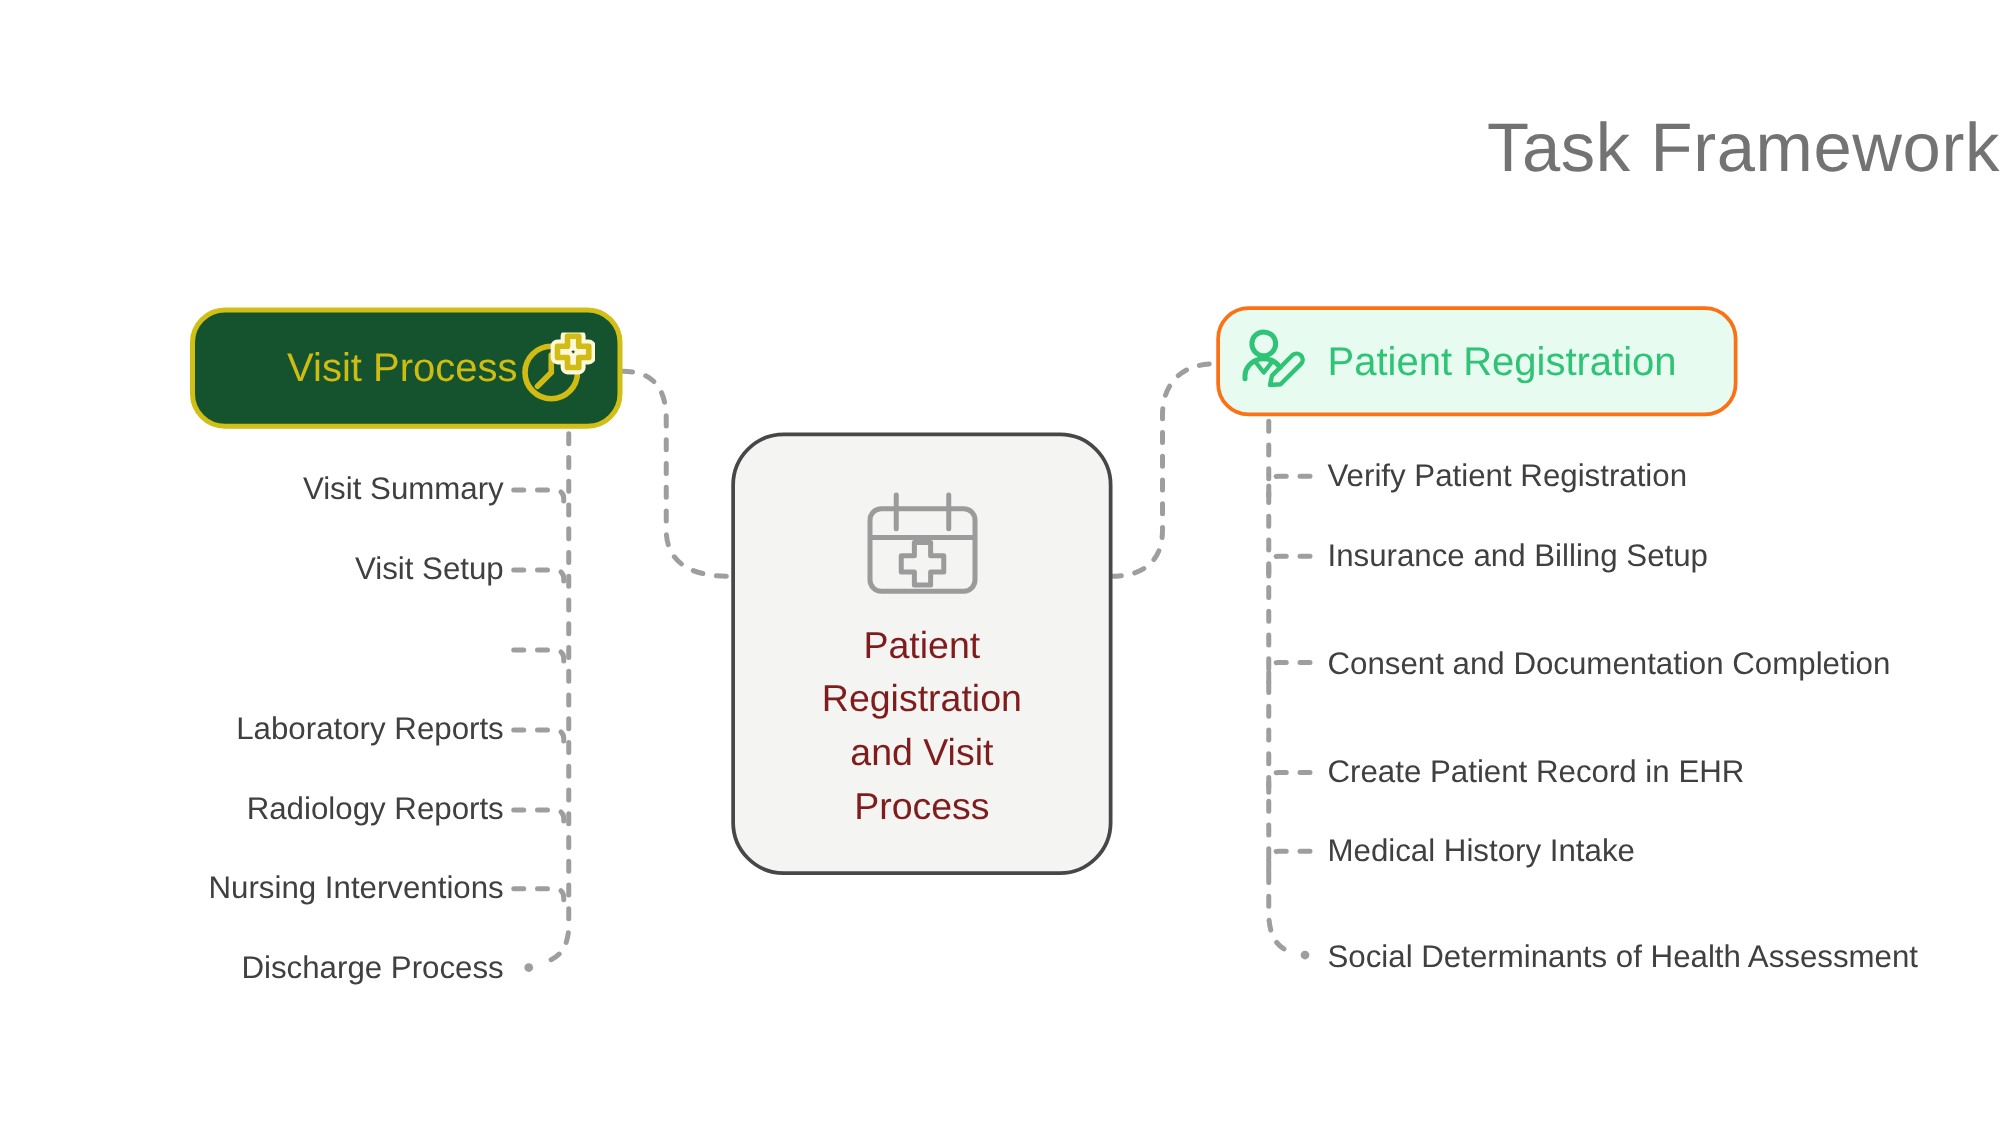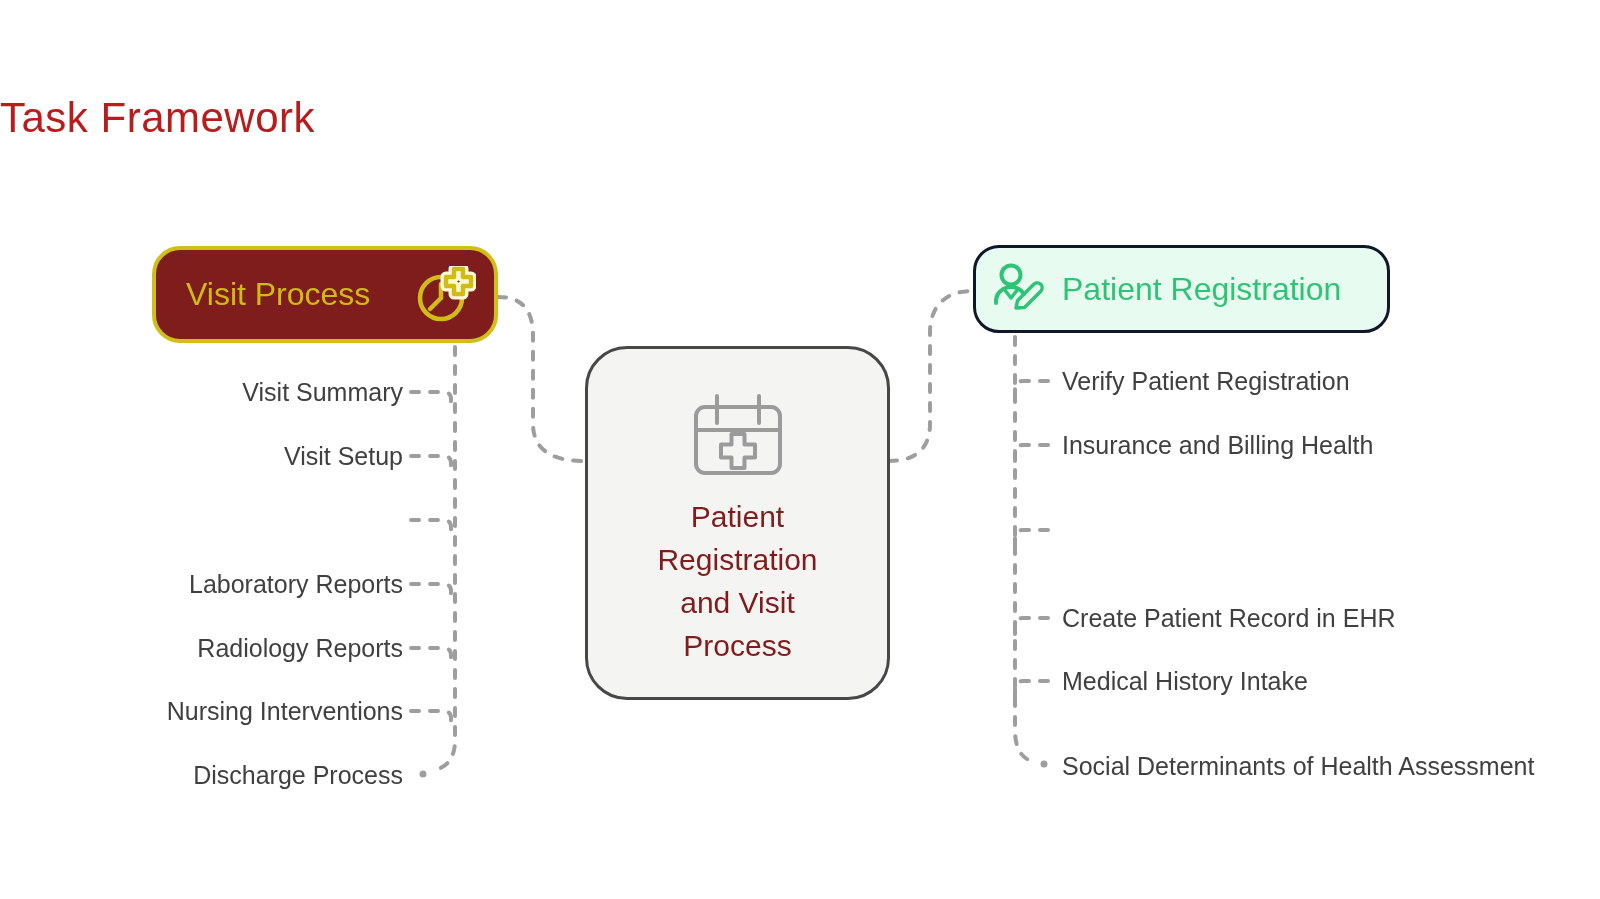--- a/index.html
+++ b/index.html
@@ -2,38 +2,38 @@
 <html><head>
 <meta charset="utf-8">
 <style>
   html,body{margin:0;padding:0;background:#ffffff;}
   .canvas{
     position:relative;width:1600px;height:899px;background:#ffffff;overflow:hidden;
     font-family:"Liberation Sans", sans-serif;
   }
   .title{
     position:absolute;left:0;right:0;top:118px;transform:translateY(-50%);
-    text-align:left;font-size:42px;color:#b91c1c;letter-spacing:0.5px;
+    text-align:right;font-size:55px;color:#737373;letter-spacing:0.5px;
   }
   svg.wires{position:absolute;left:0;top:0;z-index:1;}
   .wire{fill:none;stroke:#9e9e9e;stroke-width:4;stroke-dasharray:8 11;stroke-linecap:round;}
   .wiredot{fill:#9e9e9e;stroke:none;}
 
   .branch-box{
     position:absolute;z-index:2;display:flex;align-items:center;box-sizing:border-box;
   }
   .box-yellow{
     left:152px;top:246px;width:346px;height:97px;
-    background:#7f1d1d;border:4px solid #d2bf16;border-radius:28px;
-    justify-content:space-between;padding:0 18px 0 30px;
+    background:#14532d;border:4px solid #d2bf16;border-radius:28px;
+    justify-content:flex-end;padding:0 18px 0 30px;
   }
   .box-yellow .label{font-size:32px;color:#cfbc12;}
   .box-green{
     left:973px;top:245px;width:417px;height:88px;
-    background:#e7fbf0;border:3px solid #0f172a;border-radius:26px;
+    background:#e7fbf0;border:3px solid #f97316;border-radius:26px;
     justify-content:flex-start;gap:16px;padding:0 12px 0 14px;
   }
   .box-green .label{font-size:32px;color:#2fc376;}
 
   .center-box{
     position:absolute;left:585px;top:346px;width:305px;height:354px;z-index:2;
     background:#f4f4f3;border:3px solid #474747;border-radius:42px;box-sizing:border-box;
     display:flex;flex-direction:column;align-items:center;padding-top:44px;
   }
   .center-box .center-label{
@@ -118,18 +118,19 @@
   </div>
 
   <div class="leaf leaf-left" style="top:392px">Visit Summary</div>
   <div class="leaf leaf-left" style="top:456px">Visit Setup</div>
   <div class="leaf leaf-left" style="top:648px">Radiology Reports</div>
   <div class="leaf leaf-left" style="top:584px">Laboratory Reports</div>
   <div class="leaf leaf-left" style="top:711px">Nursing Interventions</div>
   <div class="leaf leaf-left" style="top:775px">Discharge Process</div>
 
   <div class="leaf leaf-right" style="top:381px">Verify Patient Registration</div>
-  <div class="leaf leaf-right" style="top:445px">Insurance and Billing Health</div>
+  <div class="leaf leaf-right" style="top:445px">Insurance and Billing Setup</div>
+  <div class="leaf leaf-right" style="top:532px">Consent and Documentation Completion</div>
   <div class="leaf leaf-right" style="top:618px">Create Patient Record in EHR</div>
   <div class="leaf leaf-right" style="top:681px">Medical History Intake</div>
   <div class="leaf leaf-right" style="top:766px">Social Determinants of Health Assessment</div>
 
 </div>
 
 </body></html>

